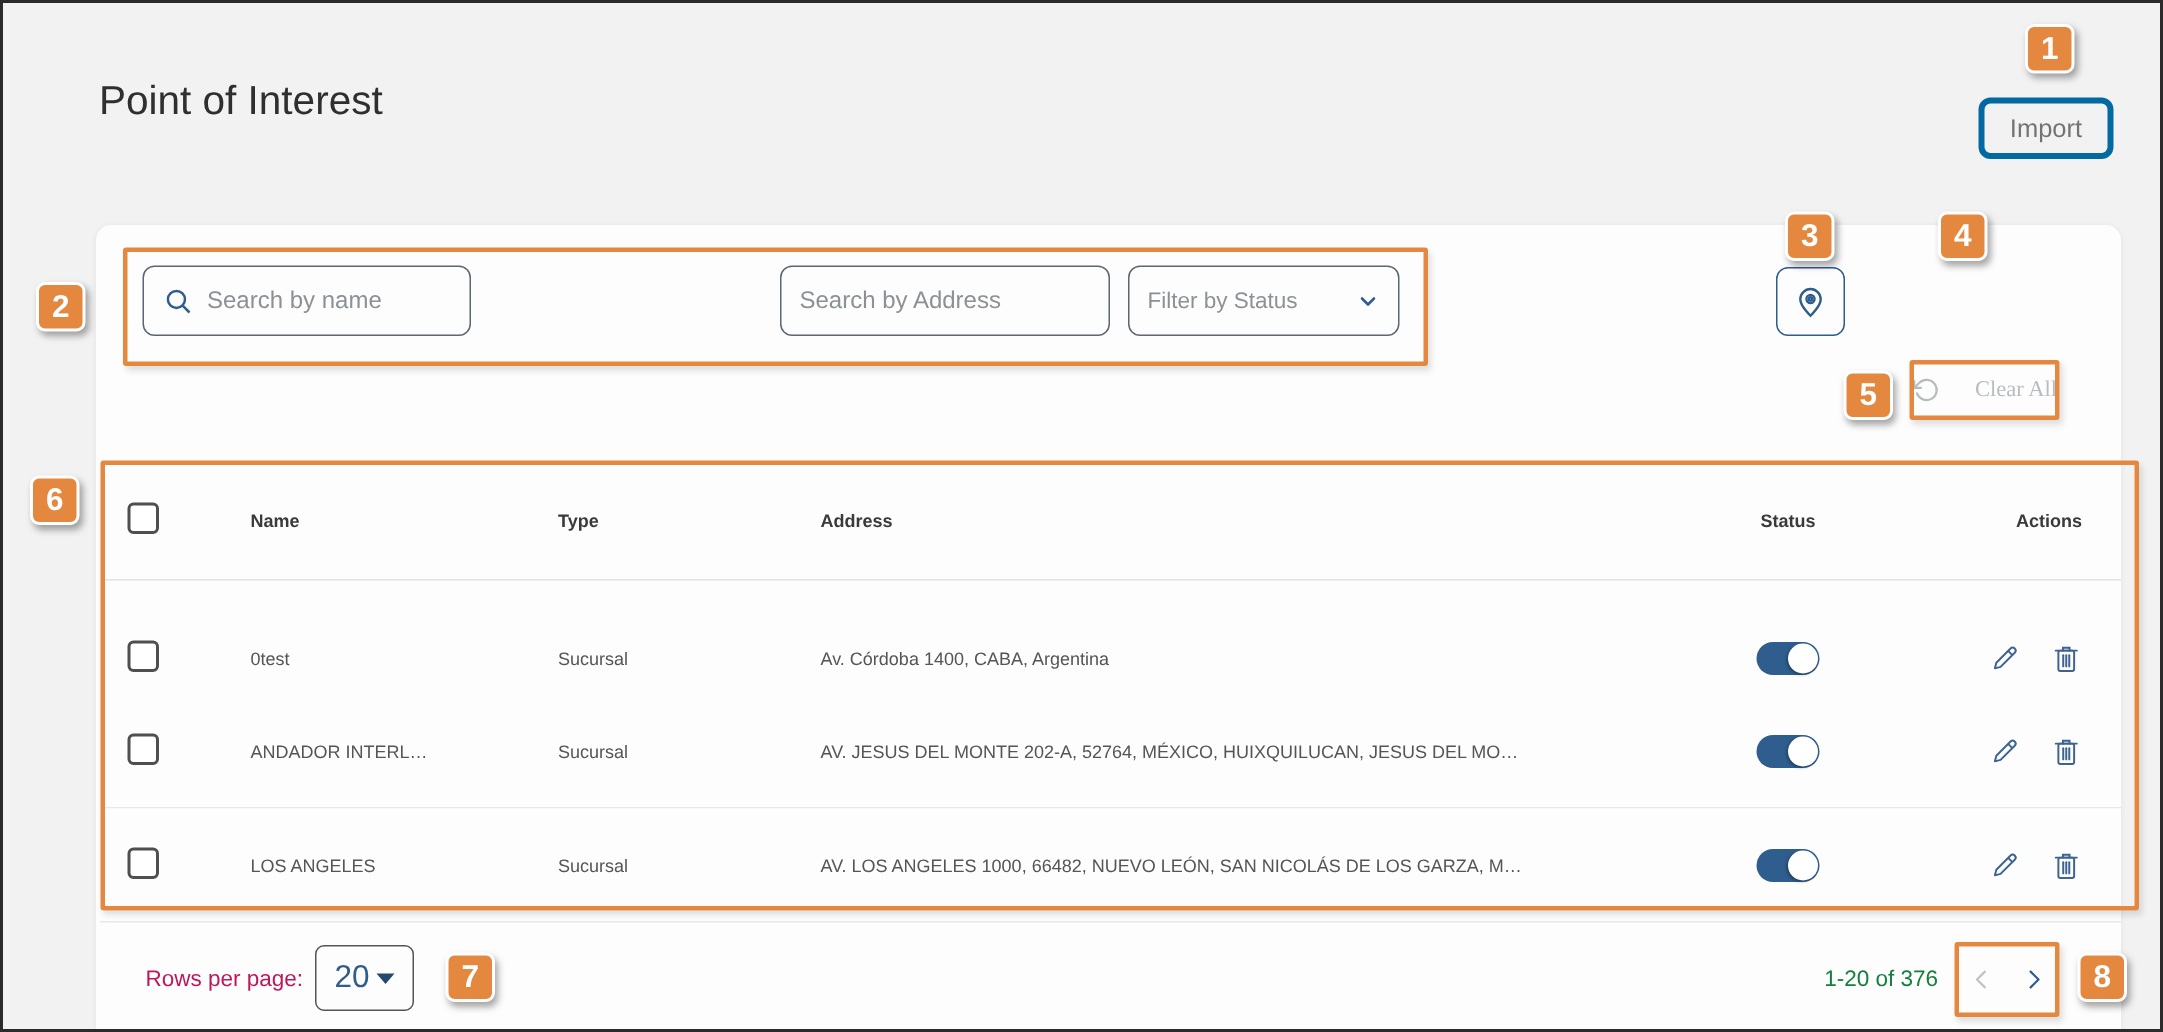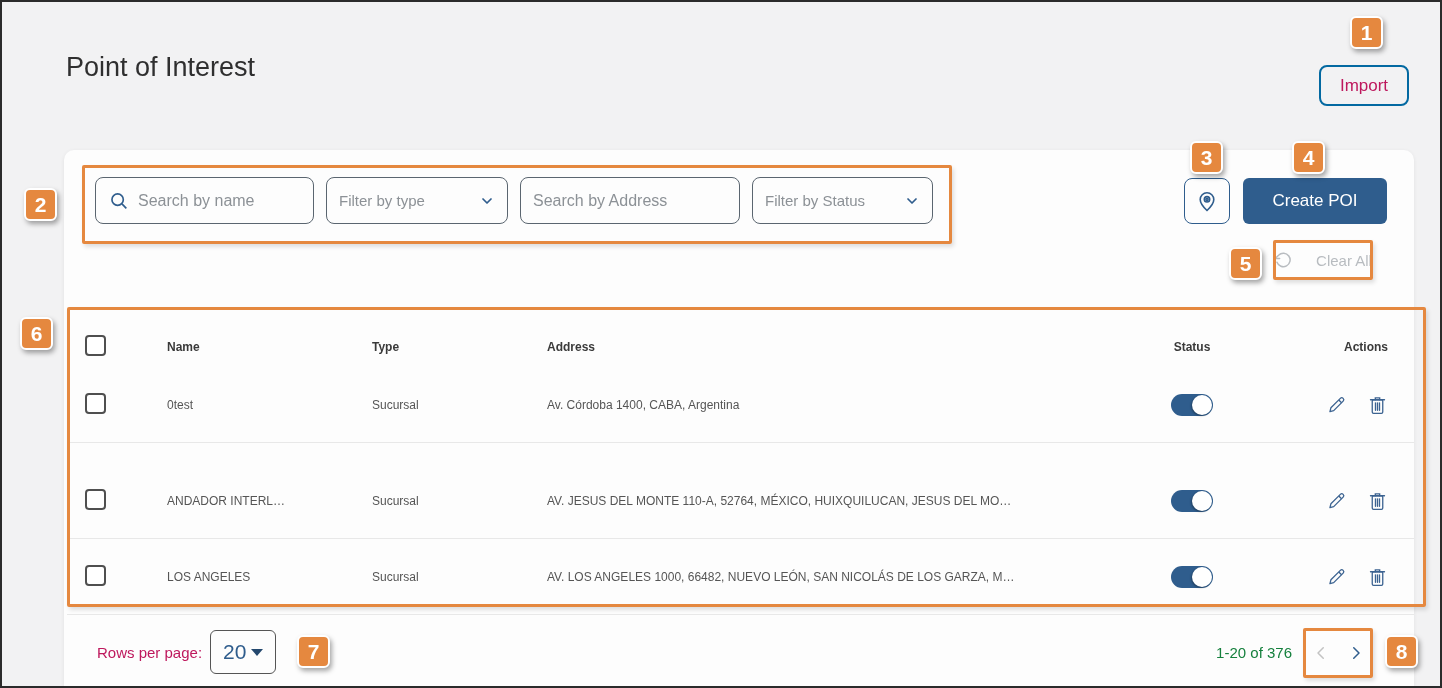--- a/index.html
+++ b/index.html
@@ -6,22 +6,22 @@
   html,body { background:#e9e9e9; }
   .page {
     position:relative; width:1442px; height:688px;
     background:#f2f2f3; border:2px solid #2b2b2b; overflow:hidden;
     font-family:"Liberation Sans", sans-serif; color:#3c3c3c;
   }
   
   .page-title { position:absolute; left:64px; top:50px; font-size:27px; font-weight:400; color:#2f2f2f; }
   .import-btn {
     position:absolute; left:1317px; top:63px; width:90px; height:41px;
-    background:transparent; border:2px solid #0369a1; border-radius:8px;
-    color:#be185d; font-size:17px; font-family:inherit; cursor:pointer;
+    background:transparent; border:4px solid #0369a1; border-radius:8px;
+    color:#737373; font-size:17px; font-family:inherit; cursor:pointer;
   }
   
   .card {
     position:absolute; left:62px; top:148px; width:1350px; bottom:0;
     background:#fdfdfd; border-radius:10px 10px 0 0;
     box-shadow:0 1px 4px rgba(0,0,0,0.07);
   }
   
   .badge {
     position:absolute; width:33px; height:33px; z-index:30;
@@ -67,27 +67,27 @@
   }
   .create-btn {
     position:absolute; left:1241px; top:176px; width:144px; height:46px;
     background:#2f5d8d; border:none; border-radius:6px;
     color:#fff; font-size:17px; font-family:inherit; cursor:pointer;
   }
   .clear-btn {
     position:absolute; left:1271px; top:238px; width:100px; height:40px;
     background:transparent; border:none; display:flex; align-items:center;
     justify-content:center; gap:24px; color:#b8bcc0; font-size:15px;
-    font-family:Liberation Sans, sans-serif; cursor:default;
+    font-family:Liberation Serif, serif; cursor:default;
   }
   
   .thead, .trow { position:absolute; left:65px; width:1347px; }
   .thead { top:305px; height:80px; border-bottom:1px solid #e3e3e3; background:#fdfdfd; }
   .trow  { height:76px; border-bottom:1px solid #e8e8e8; background:#fdfdfd; }
-  .r0{top:365px;padding-left:16px;} .r1{top:461px;} .r2{top:537px;}
+  .r0{top:399px;padding-left:16px;} .r1{top:461px;} .r2{top:537px;}
   .cell { position:absolute; top:50%; transform:translateY(-50%); font-size:12px; color:#555; white-space:nowrap; }
   .c-check{left:18px;} .c-name{left:100px;} .c-type{left:305px;} .c-address{left:480px;}
   .c-status{left:1070px; width:110px; text-align:center;}
   .c-actions{right:26px; display:flex; gap:20px; align-items:center;}
   .thead .cell { font-weight:bold; color:#3a3a3a; }
   .checkbox {
     display:inline-block; width:21px; height:21px; background:#fff;
     border:2px solid #4f4f4f; border-radius:4px; cursor:pointer;
   }
   .toggle {
@@ -130,28 +130,20 @@
   <label class="field f-search-name">
     <span class="icon">
       <svg width="22" height="22" viewBox="0 0 24 24" fill="none" stroke="#2f5d8d" stroke-width="1.8">
           <circle cx="10.5" cy="10.5" r="6.2"></circle>
           <line x1="15.2" y1="15.2" x2="20" y2="20"></line>
         </svg>
     </span>
     <input placeholder="Search by name" style="">
   </label>
 
-  <div class="field f-filter-type">
-    <span class="select-value">Filter by type</span>
-    <span class="icon">
-      <svg width="16" height="16" viewBox="0 0 24 24" fill="none" stroke="#2f5d8d" stroke-width="2.6" stroke-linecap="round" stroke-linejoin="round">
-          <polyline points="6 9 12 15 18 9"></polyline>
-        </svg>
-    </span>
-  </div>
 
   <label class="field f-search-address">
     <input placeholder="Search by Address" style="">
   </label>
 
   <div class="field f-filter-status">
     <span class="select-value">Filter by Status</span>
     <span class="icon">
       <svg width="16" height="16" viewBox="0 0 24 24" fill="none" stroke="#2f5d8d" stroke-width="2.6" stroke-linecap="round" stroke-linejoin="round">
           <polyline points="6 9 12 15 18 9"></polyline>
@@ -161,21 +153,20 @@
 
   <button class="pin-btn">
     <span class="icon">
       <svg width="24" height="24" viewBox="0 0 24 24" fill="none" stroke="#2f5d8d" stroke-width="1.6">
           <path d="M12 21.5s-6.8-6.4-6.8-11A6.8 6.8 0 0 1 12 3.7a6.8 6.8 0 0 1 6.8 6.8c0 4.6-6.8 11-6.8 11z"></path>
           <circle cx="12" cy="10.3" r="2.7"></circle>
           <circle cx="12" cy="10.3" r="1.1"></circle>
         </svg>
     </span>
   </button>
-  <button class="create-btn">Create POI</button>
 
   <div class="ann-rect clear-rect"></div>
   <button class="clear-btn" disabled="">
     <span class="icon">
       <svg width="18" height="18" viewBox="0 0 24 24" fill="none" stroke="#b8bcc0" stroke-width="2" stroke-linecap="round" stroke-linejoin="round">
           <polyline points="1.5 4 1.5 10 7.5 10"></polyline>
           <path d="M4 15a9 9 0 1 0 2.1-9.4L1.5 10"></path>
         </svg>
     </span>
     <span>Clear All</span>
@@ -213,21 +204,21 @@
             <line x1="14.3" y1="9.5" x2="14.3" y2="18"></line>
           </svg>
         </span>
     </span>
   </div>
 
   <div class="trow r1">
     <span class="cell c-check"><span class="checkbox"></span></span>
     <span class="cell c-name">ANDADOR INTERL…</span>
     <span class="cell c-type">Sucursal</span>
-    <span class="cell c-address">AV. JESUS DEL MONTE 110-A, 52764, MÉXICO, HUIXQUILUCAN, JESUS DEL MO…</span>
+    <span class="cell c-address">AV. JESUS DEL MONTE 202-A, 52764, MÉXICO, HUIXQUILUCAN, JESUS DEL MO…</span>
     <span class="cell c-status"><span class="toggle"><span class="thumb"></span></span></span>
     <span class="cell c-actions">
       <span class="action-icon">
           <svg width="21" height="21" viewBox="0 0 24 24" fill="none" stroke="#3c6391" stroke-width="1.5" stroke-linejoin="round">
             <path d="M4.5 19.5l1.1-4.3L16.4 4.4c.9-.9 2.3-.9 3.2 0 .9.9.9 2.3 0 3.2L8.8 18.4l-4.3 1.1z"></path>
             <line x1="14.6" y1="6.2" x2="17.8" y2="9.4"></line>
           </svg>
         </span>
       <span class="action-icon">
           <svg width="21" height="21" viewBox="0 0 24 24" fill="none" stroke="#3c6391" stroke-width="1.5" stroke-linecap="round">

